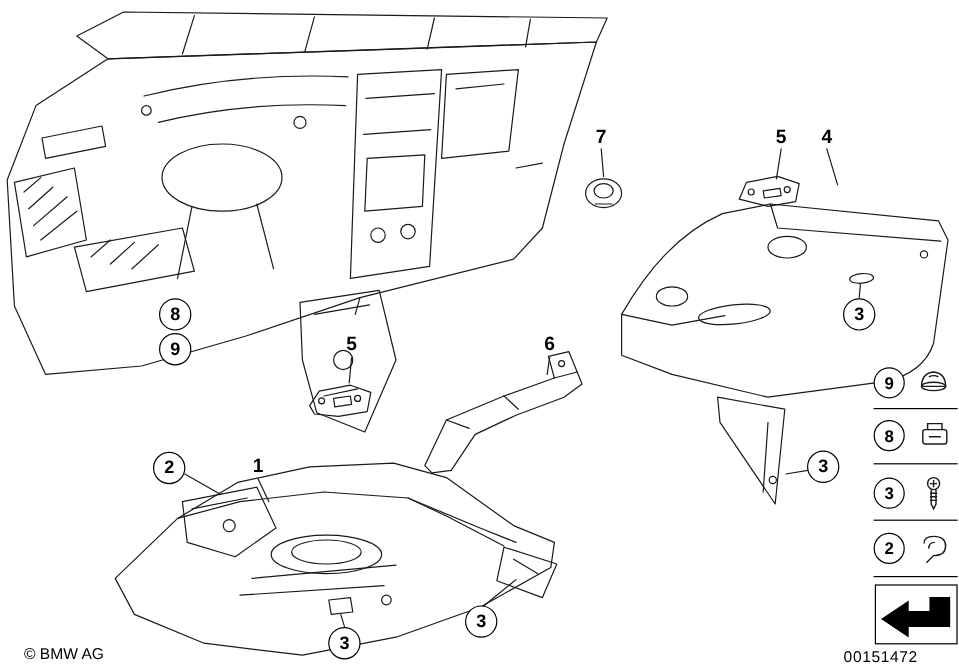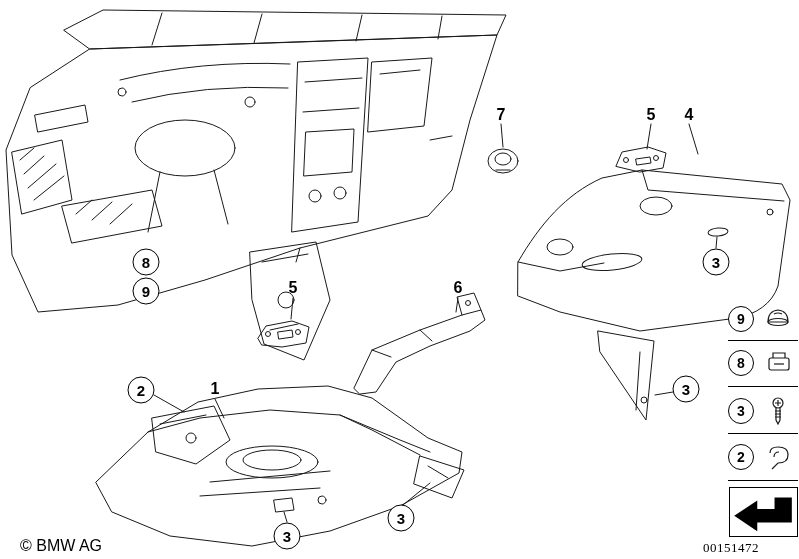--- a/index.html
+++ b/index.html
@@ -67,29 +67,28 @@
     top: 487px;
     width: 69px;
     height: 50px;
     border: 1px solid #000;
     background: #fff;
   }
   .copyright {
     position: absolute;
     left: 20px;
     top: 537px;
-    font-size: 16px;
+    font-size: 13px;
   }
   .part-number {
     position: absolute;
     left: 703px;
     top: 540px;
     font-size: 13px;
     letter-spacing: 0.5px;
-    font-family: Liberation Serif, serif;
   }
 </style>
 </head>
 <body>
 
 <div class="stage">
 
   <svg class="art" width="799" height="559" viewBox="0 0 799 559" xmlns="http://www.w3.org/2000/svg" fill="none" stroke="#1a1a1a" stroke-width="1" stroke-linejoin="round" stroke-linecap="round">
 
     <g>

